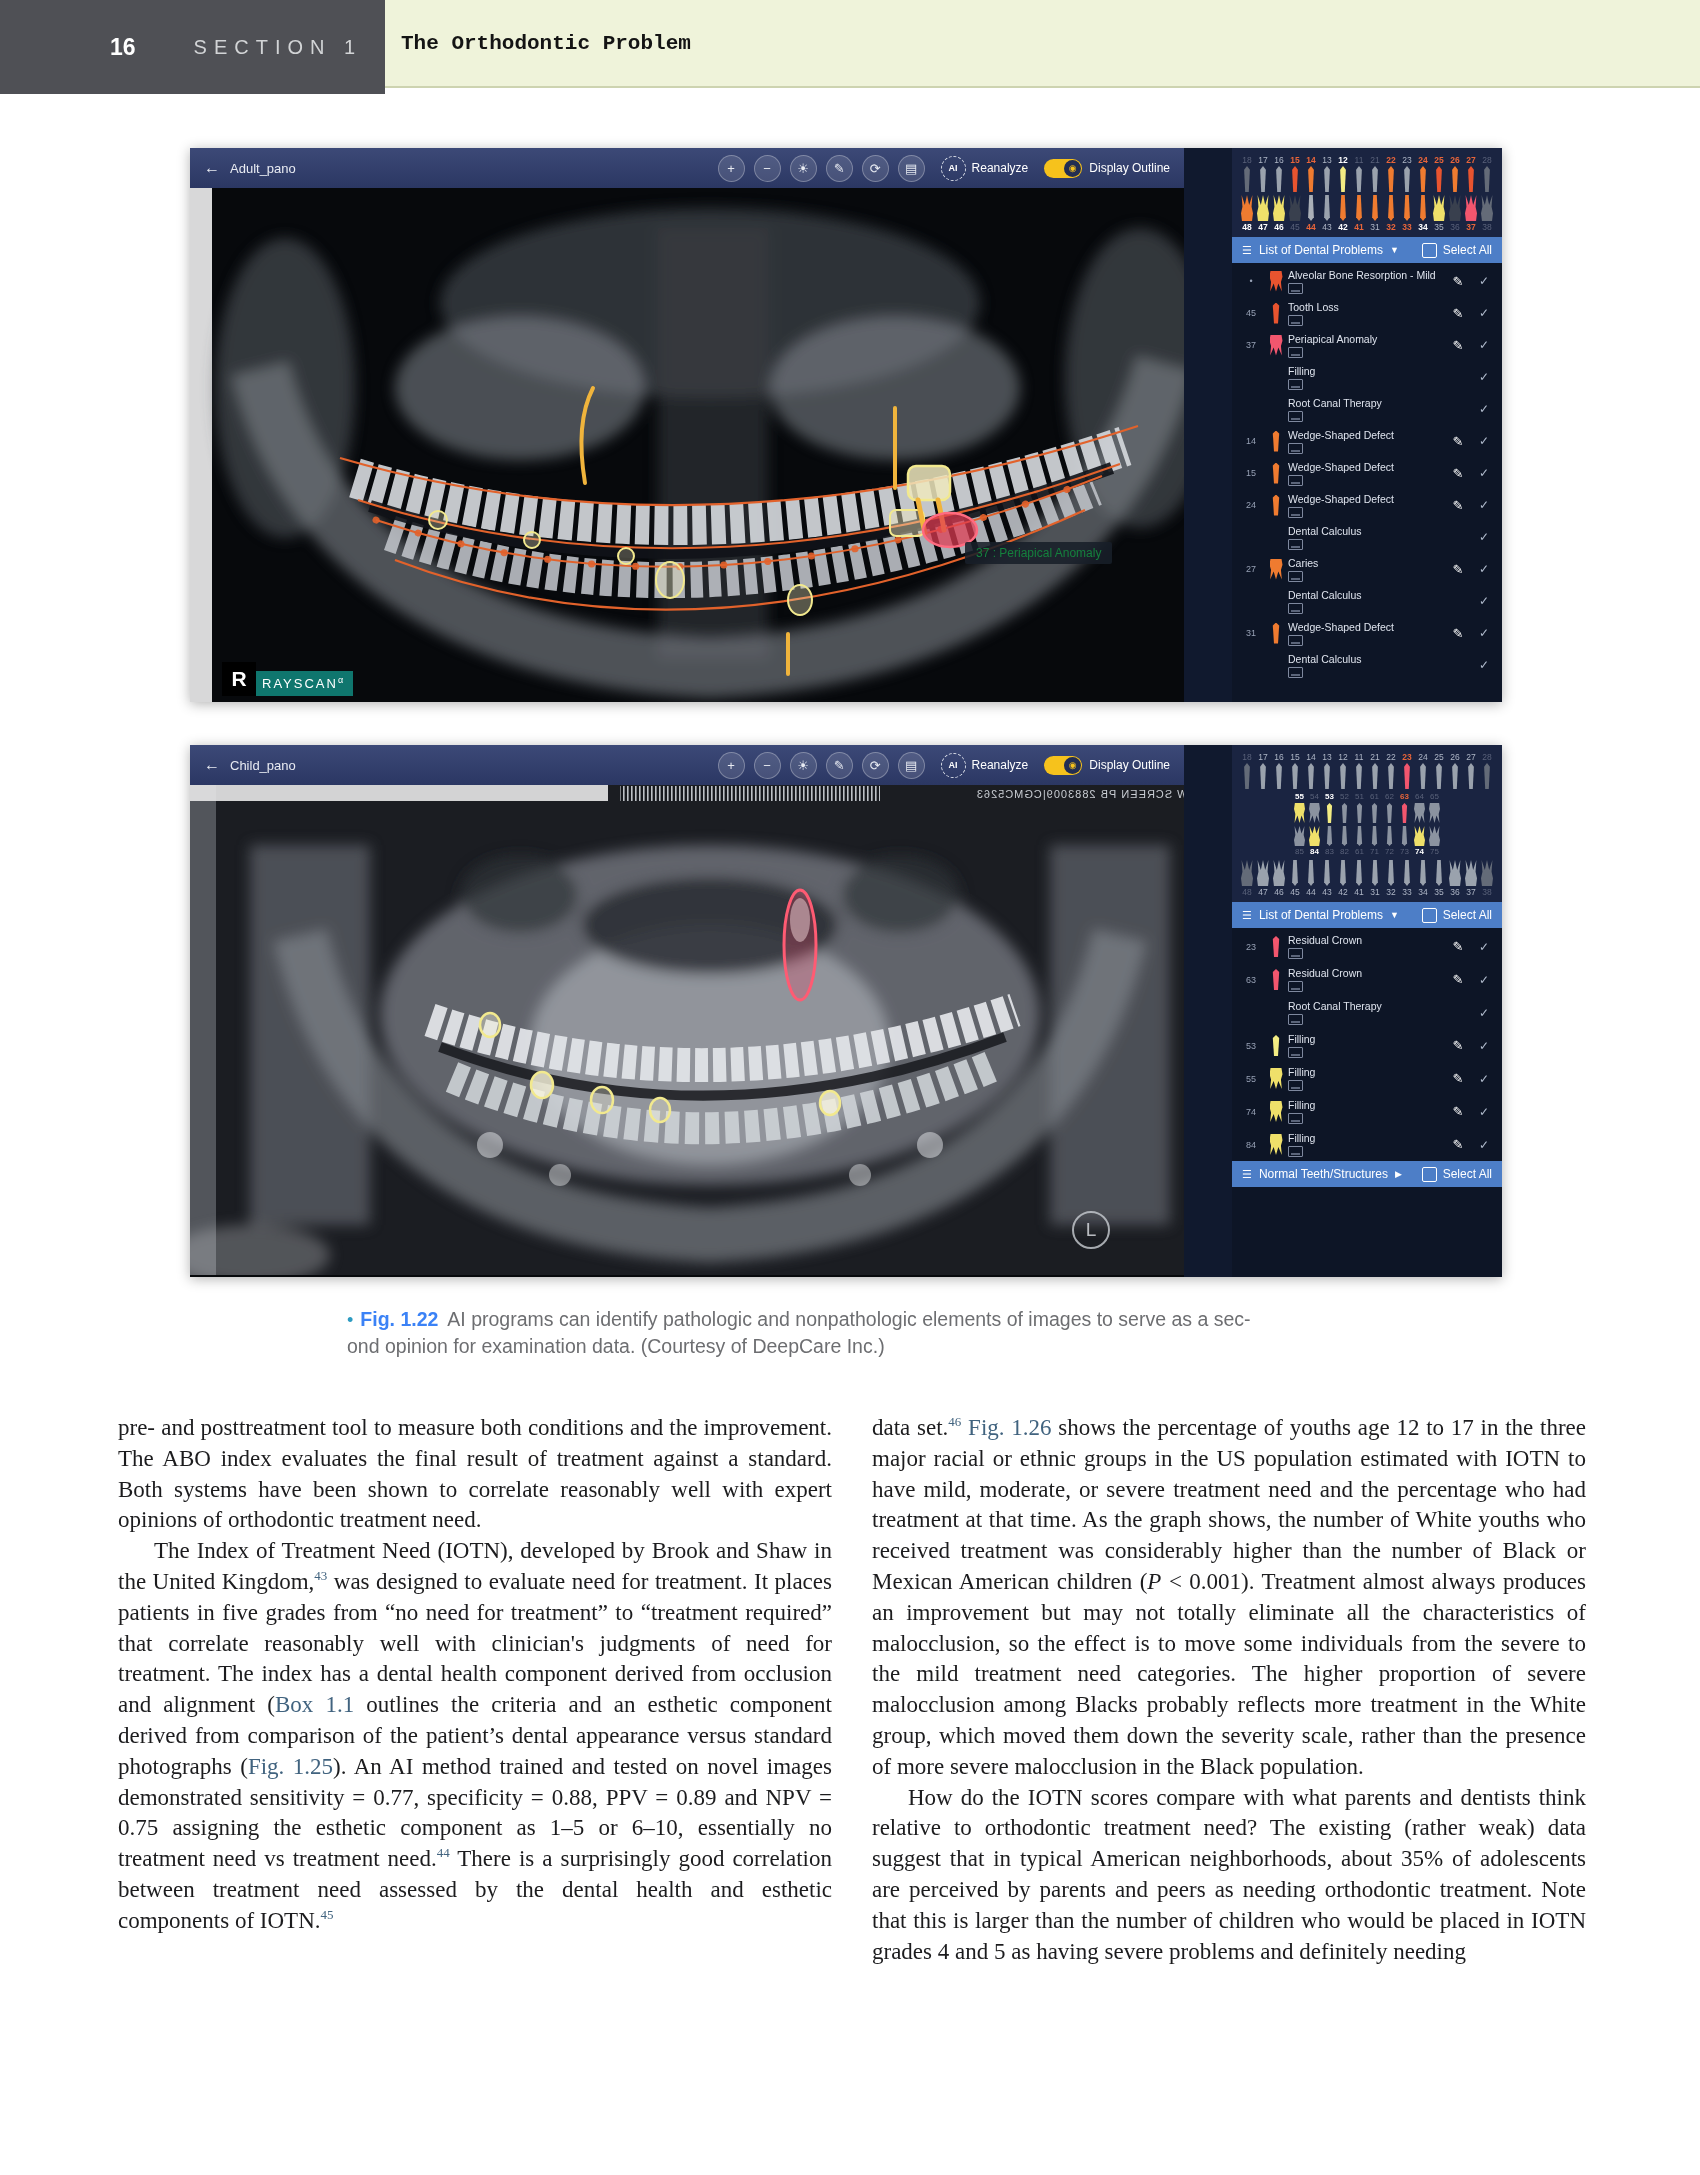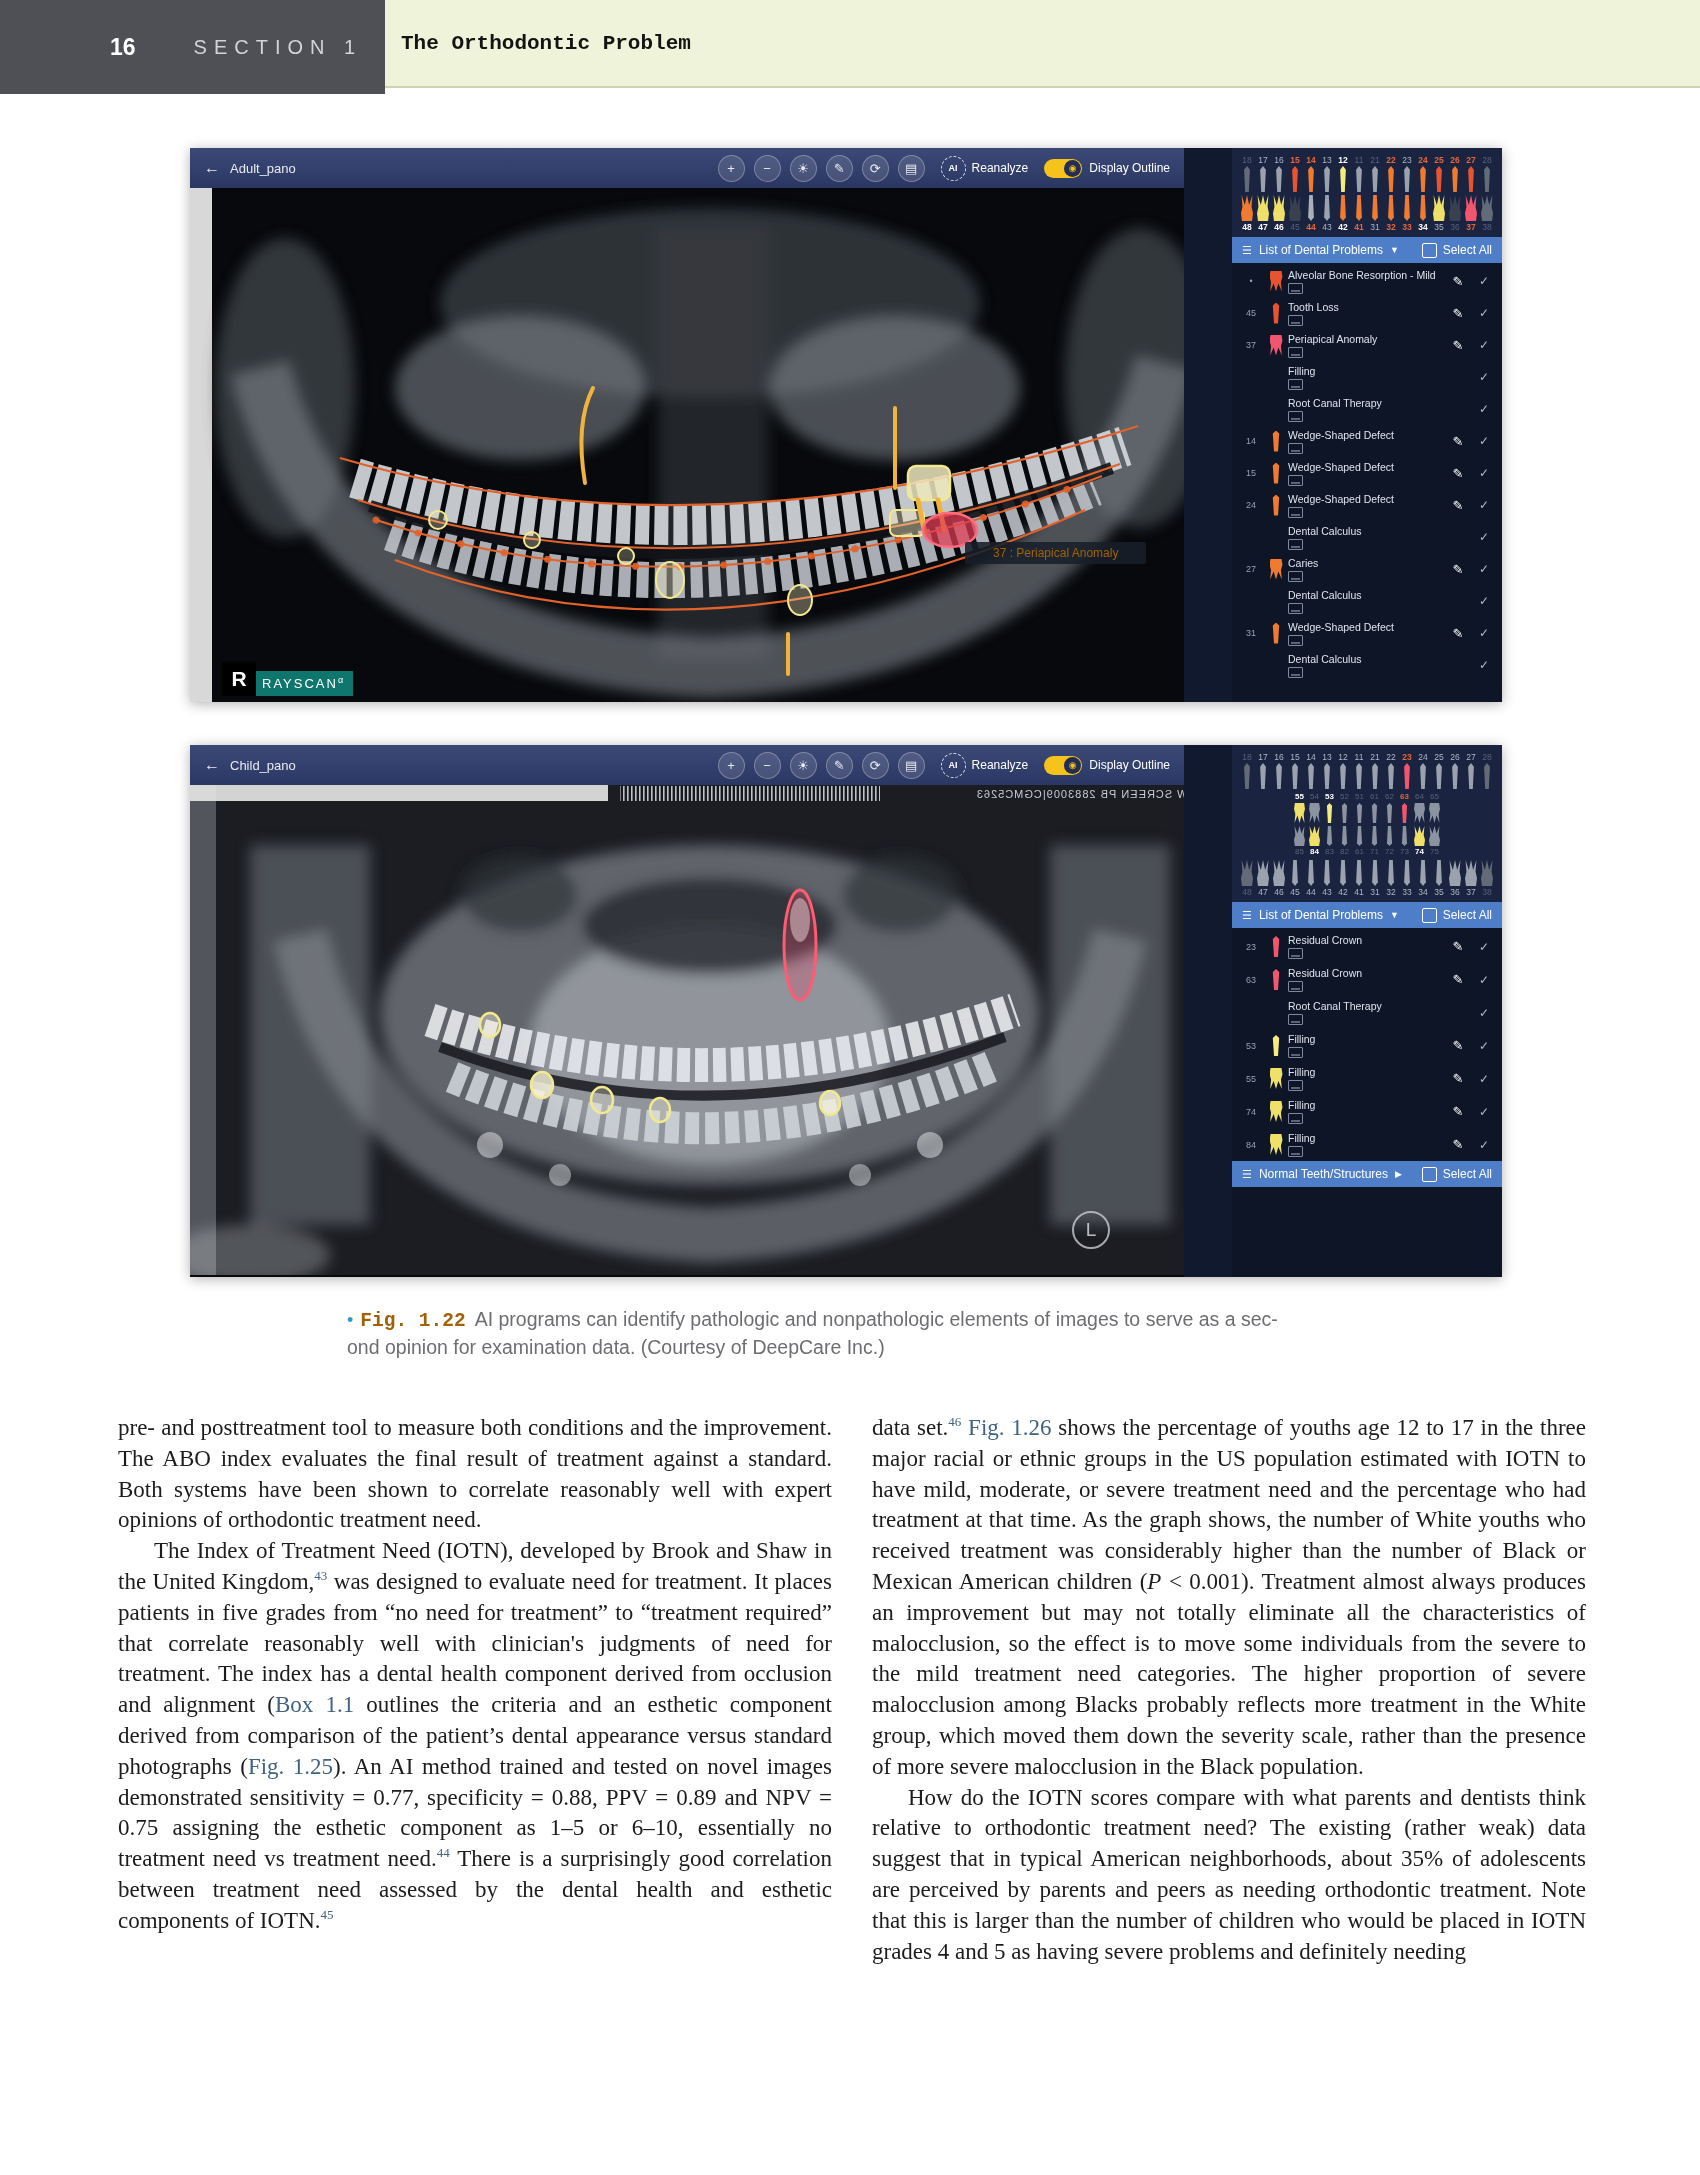--- a/index.html
+++ b/index.html
@@ -33,22 +33,22 @@
   .ai-circ{width:23px;height:23px;border-radius:50%;border:1.5px dashed #dfe3ec;
            display:flex;align-items:center;justify-content:center;font-size:9px;font-weight:bold;color:#fff;}
   .toggle{width:38px;height:19px;border-radius:10px;background:#f6c21c;position:relative;margin-left:16px;}
   .knob{position:absolute;right:1px;top:1px;width:17px;height:17px;border-radius:50%;background:#232e52;
         display:flex;align-items:center;justify-content:center;color:#f6c21c;font-size:9px;}
   .tog-label{color:#fff;font-size:12px;margin-left:7px;}
 
   .v-canvas{flex:1;position:relative;background:#07090c;overflow:hidden;}
   .v-canvas svg{position:absolute;inset:0;}
 
-  .tooltip{position:absolute;background:rgba(24,31,41,.88);color:#a16207;font-size:12px;
-           padding:4px 28px;border-radius:2px;white-space:nowrap;}
+  .tooltip{position:absolute;background:rgba(24,31,41,.88);color:#15803d;font-size:12px;
+           padding:4px 11px;border-radius:2px;white-space:nowrap;}
   #tt1{left:775px;top:354px;}
 
   .logo{position:absolute;left:32px;bottom:6px;display:flex;align-items:flex-end;}
   .logo-r{width:34px;height:34px;background:#000;color:#fff;font-weight:bold;font-size:21px;
           display:flex;align-items:center;justify-content:center;}
   .logo-text{background:#0f766e;color:#fff;font-size:13px;letter-spacing:2px;padding:4px 8px 5px 6px;}
   .logo-text sup{font-size:9px;}
   .lmark{position:absolute;right:74px;bottom:28px;width:34px;height:34px;border:2.5px solid #c9cdd2;
          border-radius:50%;color:#dfe2e6;font-size:19px;display:flex;align-items:center;
          justify-content:center;opacity:.8;}
@@ -93,21 +93,21 @@
   .imgbox{width:13px;height:9px;border:1px solid #7e889e;border-radius:1px;margin-top:2px;position:relative;}
   .imgbox:after{content:"";position:absolute;left:2px;right:2px;bottom:1px;height:2px;background:#7e889e;opacity:.7;}
   .pedit{color:#fff;font-size:13px;text-align:center;}
   .pcheck{color:#aeb9cb;font-size:12px;text-align:center;}
   .filler{flex:1;background:#0d1526;}
 
   
   .caption{position:absolute;left:347px;top:1306px;width:1040px;font-size:19.5px;
            line-height:26px;color:#6d6e71;}
   .cap-bullet{color:#2d9bc1;margin-right:7px;font-size:18px;}
-  .cap-label{color:#a16207;font-weight:bold;margin-right:9px;font-family:Liberation Mono, monospace;}
+  .cap-label{color:#3b82f6;font-weight:bold;margin-right:9px;}
   .cap-text{white-space:pre-line;}
 
   
   .col{position:absolute;top:1413px;width:714px;font-family:"Liberation Serif",serif;
        font-size:23px;line-height:30.8px;color:#1c1c1e;text-align:justify;}
   #colL{left:118px;}
   #colR{left:872px;}
   .para{margin:0;}
   .para.ind{text-indent:36px;}
   sup.ref{font-size:13px;color:#41637f;line-height:0;}

